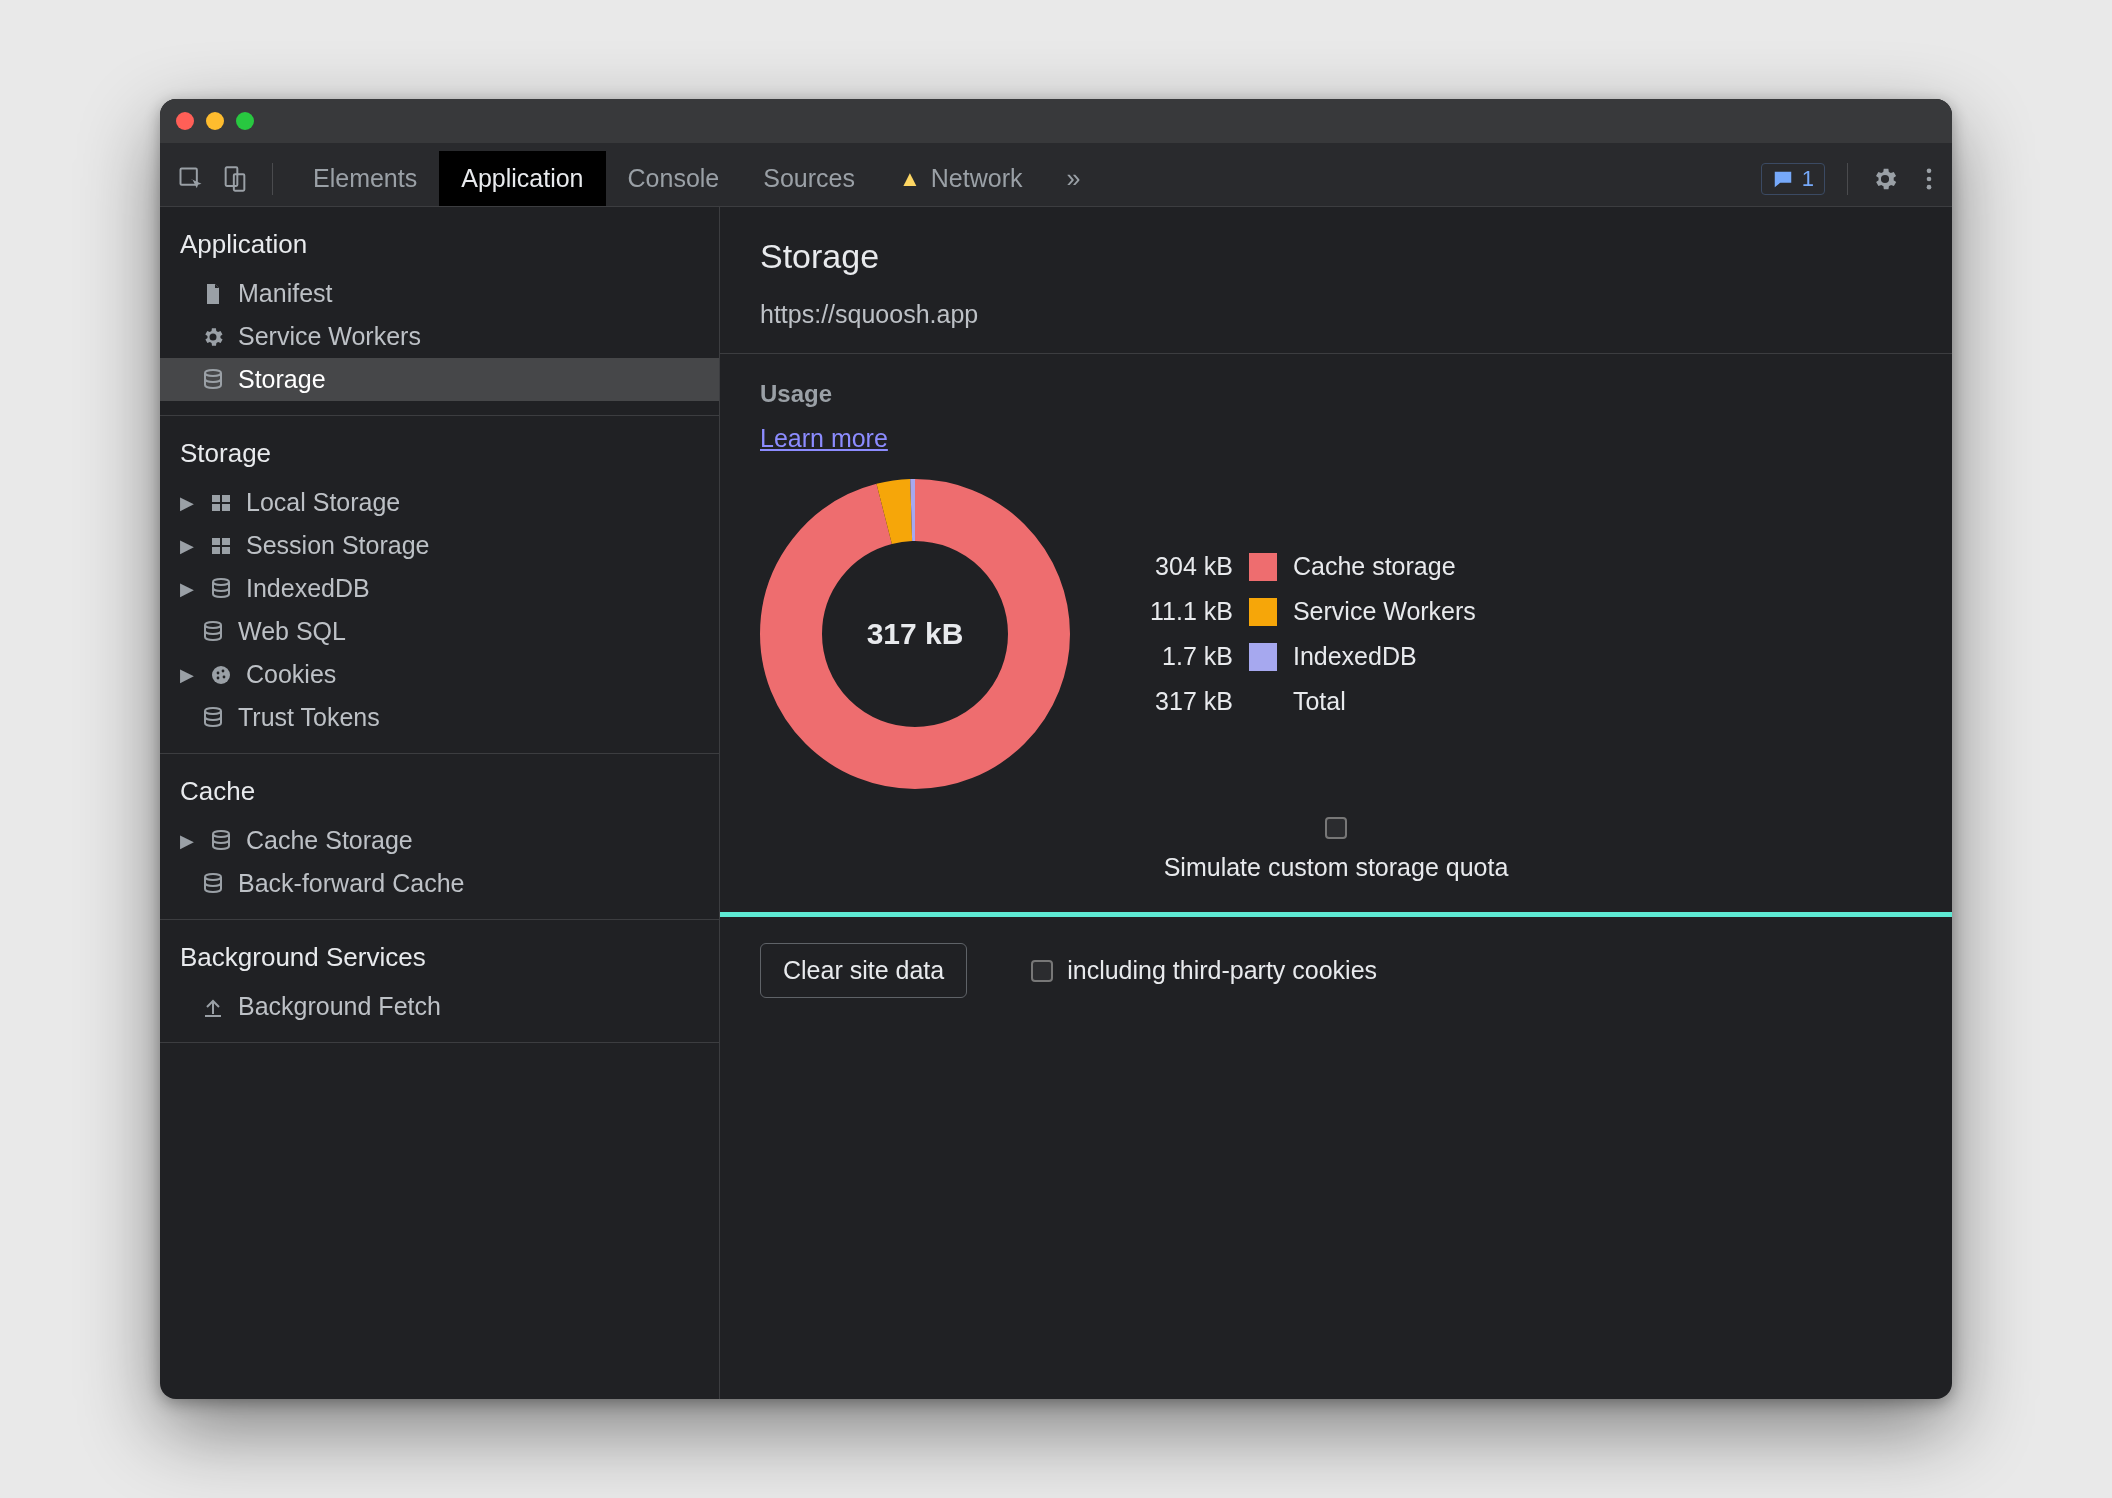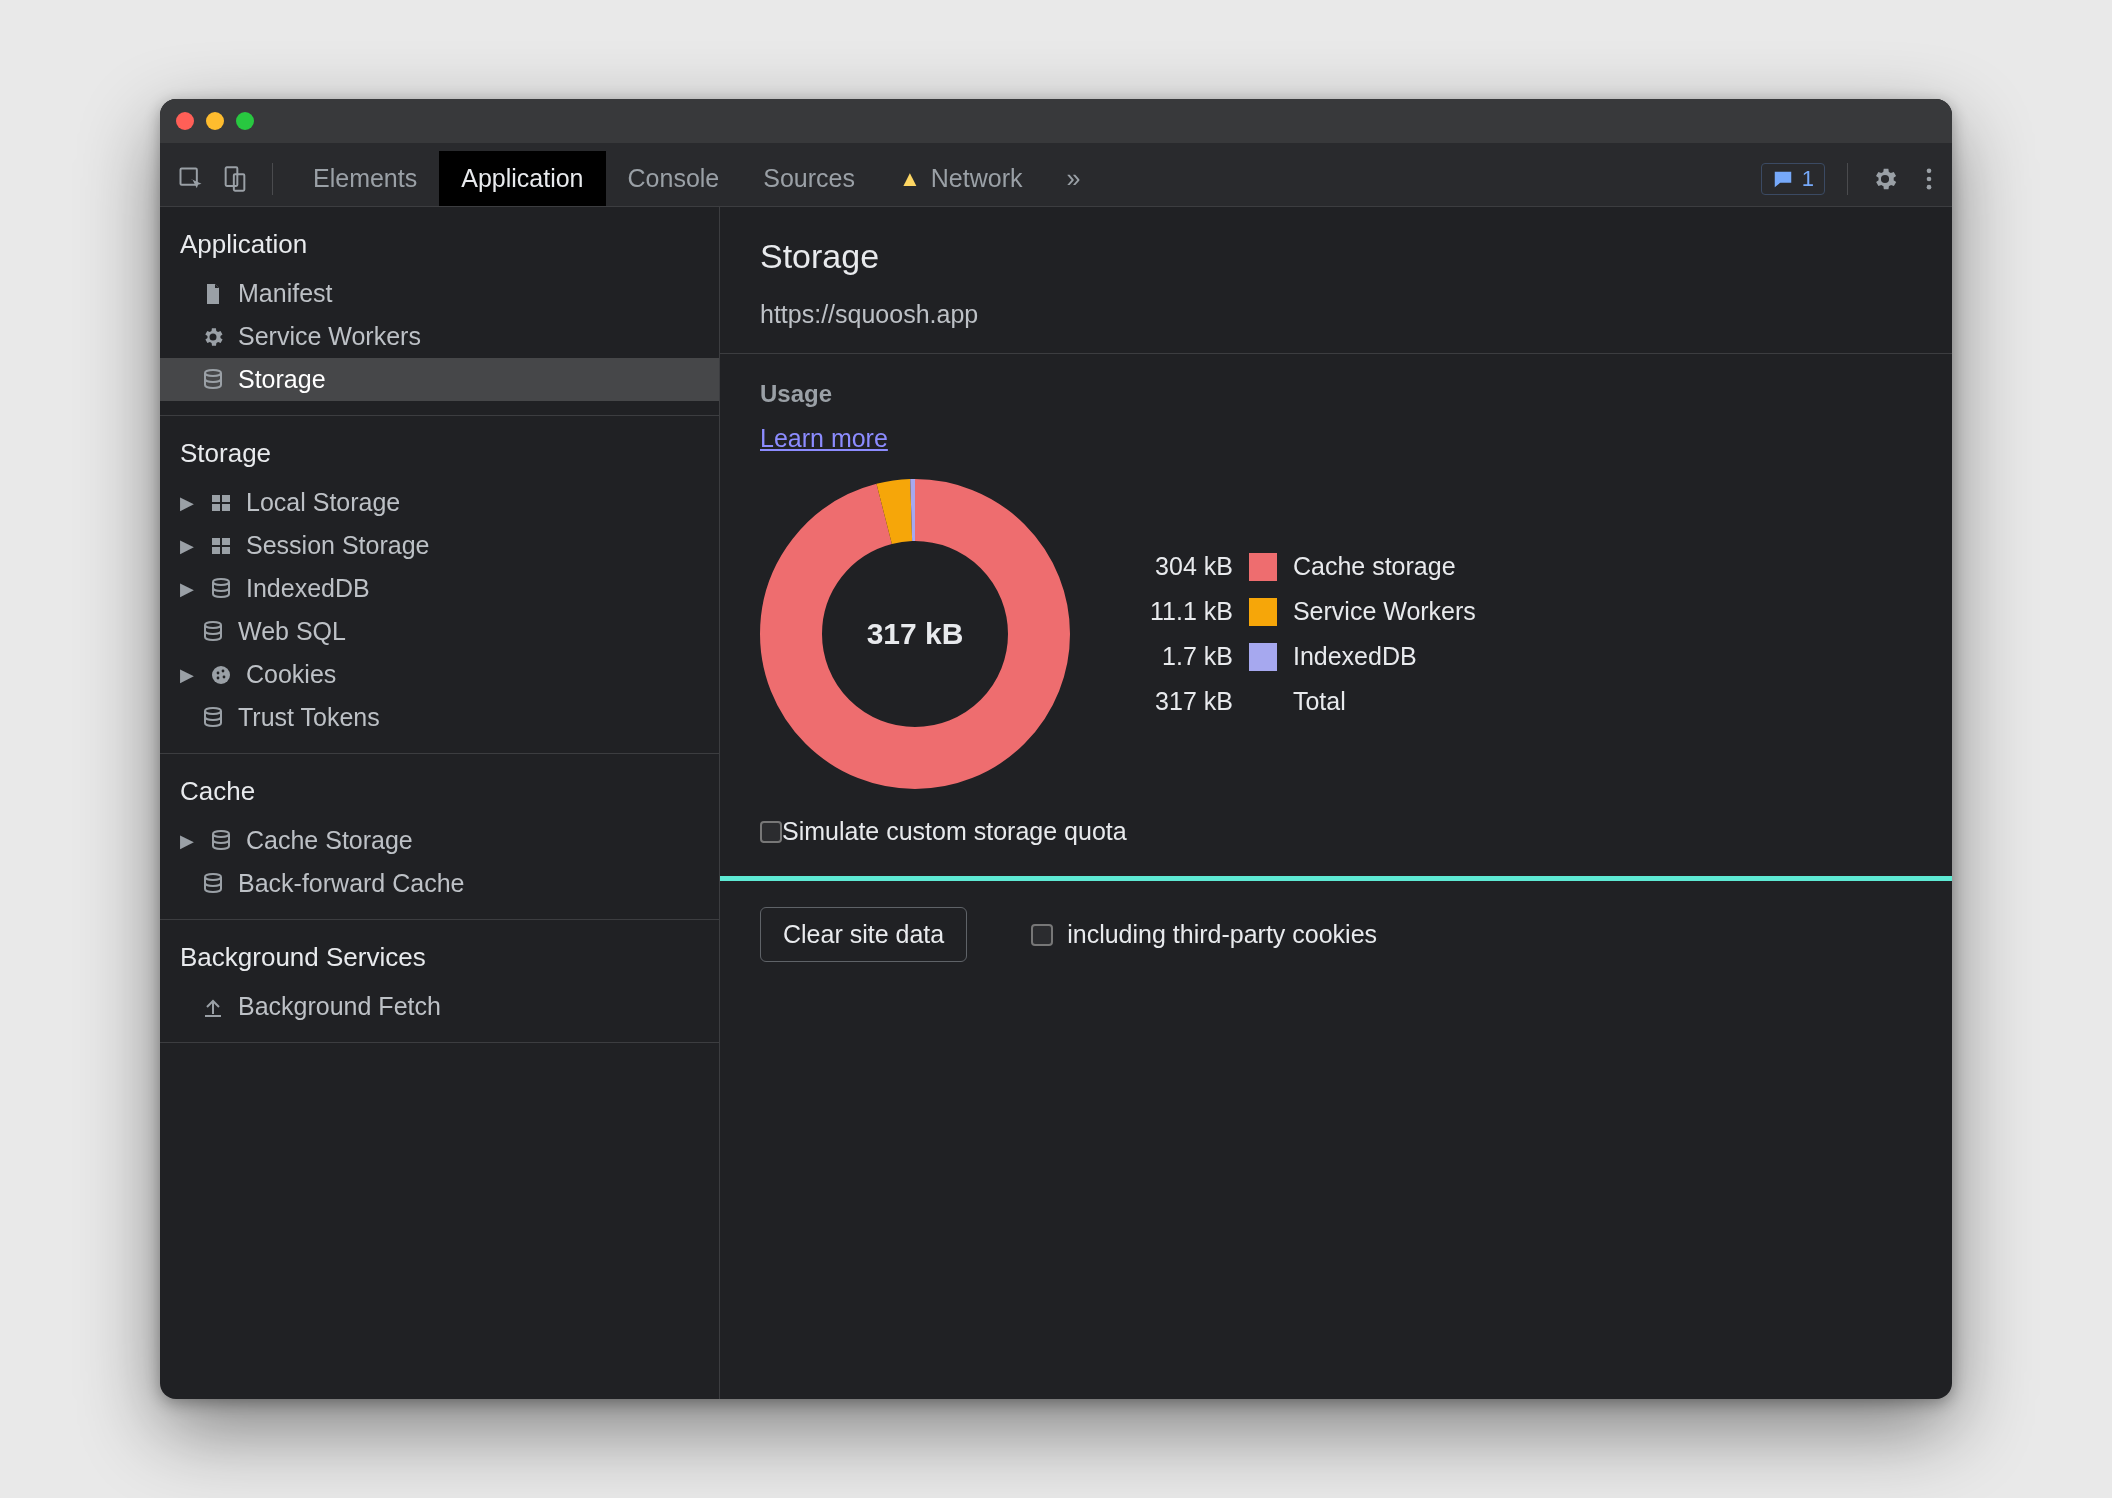--- a/index.html
+++ b/index.html
@@ -87,21 +87,21 @@
   .donut-wrap { position: relative; width: 310px; height: 310px; }
   .donut-wrap svg { width: 310px; height: 310px; transform: rotate(-90deg); }
   .donut-center {
     position: absolute; inset: 0; display: flex; align-items: center; justify-content: center;
     font-size: 30px; font-weight: 700; color: #e8eaed;
   }
   .legend { display: grid; grid-template-columns: auto auto auto; column-gap: 18px; row-gap: 14px; align-items: center; font-size: 25px; gap: 16px; }
   .leg-val { text-align: right; color: #e8eaed; }
   .swatch { width: 28px; height: 28px; }
   .leg-label { color: #e8eaed; }
-  .sim-row { display: flex; align-items: center; margin-top: 28px; font-size: 25px; color: #e8eaed; }
+  .sim-row { display: flex; align-items: center; gap: 14px; margin-top: 28px; font-size: 25px; color: #e8eaed; flex-direction: column; }
   .chk {
     width: 22px; height: 22px; border: 2px solid #777; border-radius: 4px; background: #2b2c2f; cursor: pointer;
   }
   .m-clear { padding: 26px 40px; display: flex; align-items: center; gap: 64px; }
   .btn {
     border: 1px solid #5f6368; background: transparent; color: #e8eaed;
     padding: 12px 22px; border-radius: 6px; font-size: 25px; cursor: pointer;
   }
   .inc-row { display: flex; align-items: center; gap: 14px; font-size: 25px; color: #e8eaed; }
 </style>

